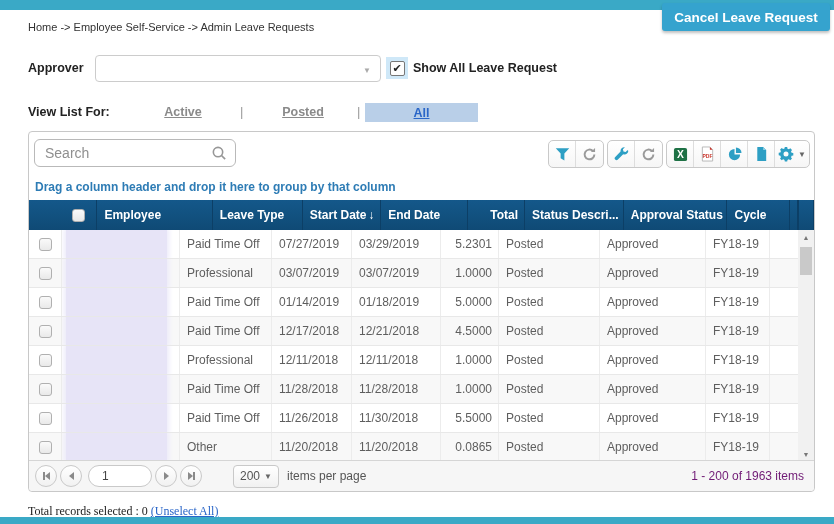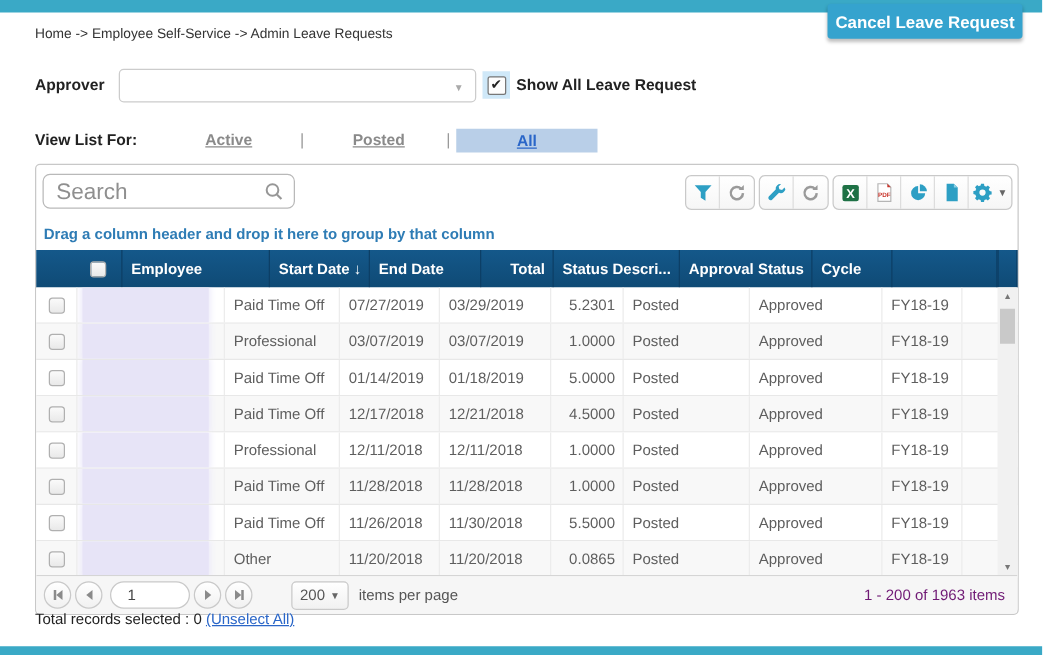--- a/index.html
+++ b/index.html
@@ -5,21 +5,21 @@
   * { margin:0; padding:0; box-sizing:border-box; }
   html,body { background:#fff; }
   body { font-family:"Liberation Sans","DejaVu Sans",sans-serif; color:#333; }
   #app { position:relative; width:834px; height:524px; background:#fff; overflow:hidden; }
 
   
   .topbar    { position:absolute; left:0; top:0; width:834px; height:10px; background:#3AA9C6; }
   .bottombar { position:absolute; left:0; top:517px; width:834px; height:7px; background:#3AA9C6; }
 
   
-  .cancel-btn { position:absolute; left:662px; top:3px; width:156px; height:28px;
+  .cancel-btn { position:absolute; left:662px; top:3px; width:168px; height:28px;
     background:#35A3CE; color:#fff; font-size:13.5px; font-weight:bold; border:none;
     border-radius:3px; box-shadow:0 2px 3px rgba(0,0,0,.25); cursor:pointer; }
 
   
   .breadcrumb { position:absolute; left:28px; top:21px; font-size:11px; color:#333; }
 
   
   .approver-label { position:absolute; left:28px; top:61px; font-size:12.5px; font-weight:bold; color:#222; }
   .approver-select { position:absolute; left:95px; top:55px; width:286px; height:27px;
     border:1px solid #ccc; border-radius:4px; background:#fff; }
@@ -43,21 +43,21 @@
   .tab-all-box .tab-all { font-size:12.5px; font-weight:bold; color:#2A66C8; text-decoration:underline; }
 
   
   .grid { position:absolute; left:28px; top:131px; width:787px; height:361px;
     border:1px solid #c8c8c8; border-radius:4px; background:#fff; }
 
   
   .grid-toolbar { position:relative; height:44px; }
   .search-wrap { position:absolute; left:5px; top:7px; width:202px; height:28px; }
   .search-input { width:100%; height:100%; border:1px solid #b9b9b9; border-radius:6px;
-    padding:0 46px 0 10px; font-size:18px; color:#444; font-family:inherit; }
+    padding:0 46px 0 10px; font-size:14px; color:#444; font-family:inherit; }
   .search-input::placeholder { color:#8f8f8f; }
   .search-wrap svg { position:absolute; right:8px; top:6px; }
   .igroups { position:absolute; right:4px; top:8px; display:flex; gap:3px; align-items:center; }
   .igroup { display:flex; align-items:center; border:1px solid #c9c9c9; border-radius:5px;
     background:linear-gradient(#fff,#f6f6f6); height:28px; }
   .ibtn { display:flex; align-items:center; justify-content:center; min-width:27px; height:26px;
     padding:0 3px; border-right:1px solid #ddd; cursor:pointer; }
   .igroup .ibtn:last-child { border-right:none; }
   .ibtn .mini-caret { font-size:8px; color:#666; margin-left:4px; }
 
@@ -117,21 +117,21 @@
   .tri-r { border-left:5px solid #8a8a8a; }
   .bar { width:2px; height:8px; background:#8a8a8a; }
   .page-input { width:64px; height:22px; border:1px solid #c9c9c9; border-radius:11px; background:#fff;
     padding-left:13px; font-size:12px; color:#444; margin:0 3px; font-family:inherit; }
   .psize { width:46px; height:23px; border:1px solid #c9c9c9; border-radius:4px; background:linear-gradient(#fff,#f1f1f1);
     display:flex; align-items:center; justify-content:space-between; padding:0 6px; margin:0 8px 0 28px; cursor:pointer; }
   .psize .mini-caret { font-size:8px; color:#666; }
   .range-label { margin-left:auto; padding-right:10px; color:#701a75; }
 
   
-  .footer-note { position:absolute; left:28px; top:488px; font-size:12px; color:#222; }
+  .footer-note { position:absolute; left:28px; top:504px; font-size:12px; color:#222;font-family:Liberation Serif, serif; }
   .footer-note a { color:#2A66C8; text-decoration:underline; cursor:pointer; }
 
   svg { display:block; }
 </style>
 </head>
 <body>
 
 <div id="app">
 
   <div class="topbar"></div>
@@ -235,20 +235,21 @@
       </div>
     </div>
 
     <div class="group-hint">Drag a column header and drop it here to group by that column</div>
 
     <div class="thead">
       <div class="th c-cb">
           <span class="cb"></span>
         </div>
       <div class="th c-emp">Employee</div>
+      <div class="th c-lt">Leave Type</div>
       <div class="th c-sd">
         <span>Start Date</span>
         <span class="sort-arrow">↓</span>
       </div>
       <div class="th c-ed">End Date</div>
       <div class="th c-tot">Total</div>
       <div class="th c-st">Status Descri...</div>
       <div class="th c-ap">Approval Status</div>
       <div class="th c-cy">Cycle</div>
       <div class="th c-fill"></div>

